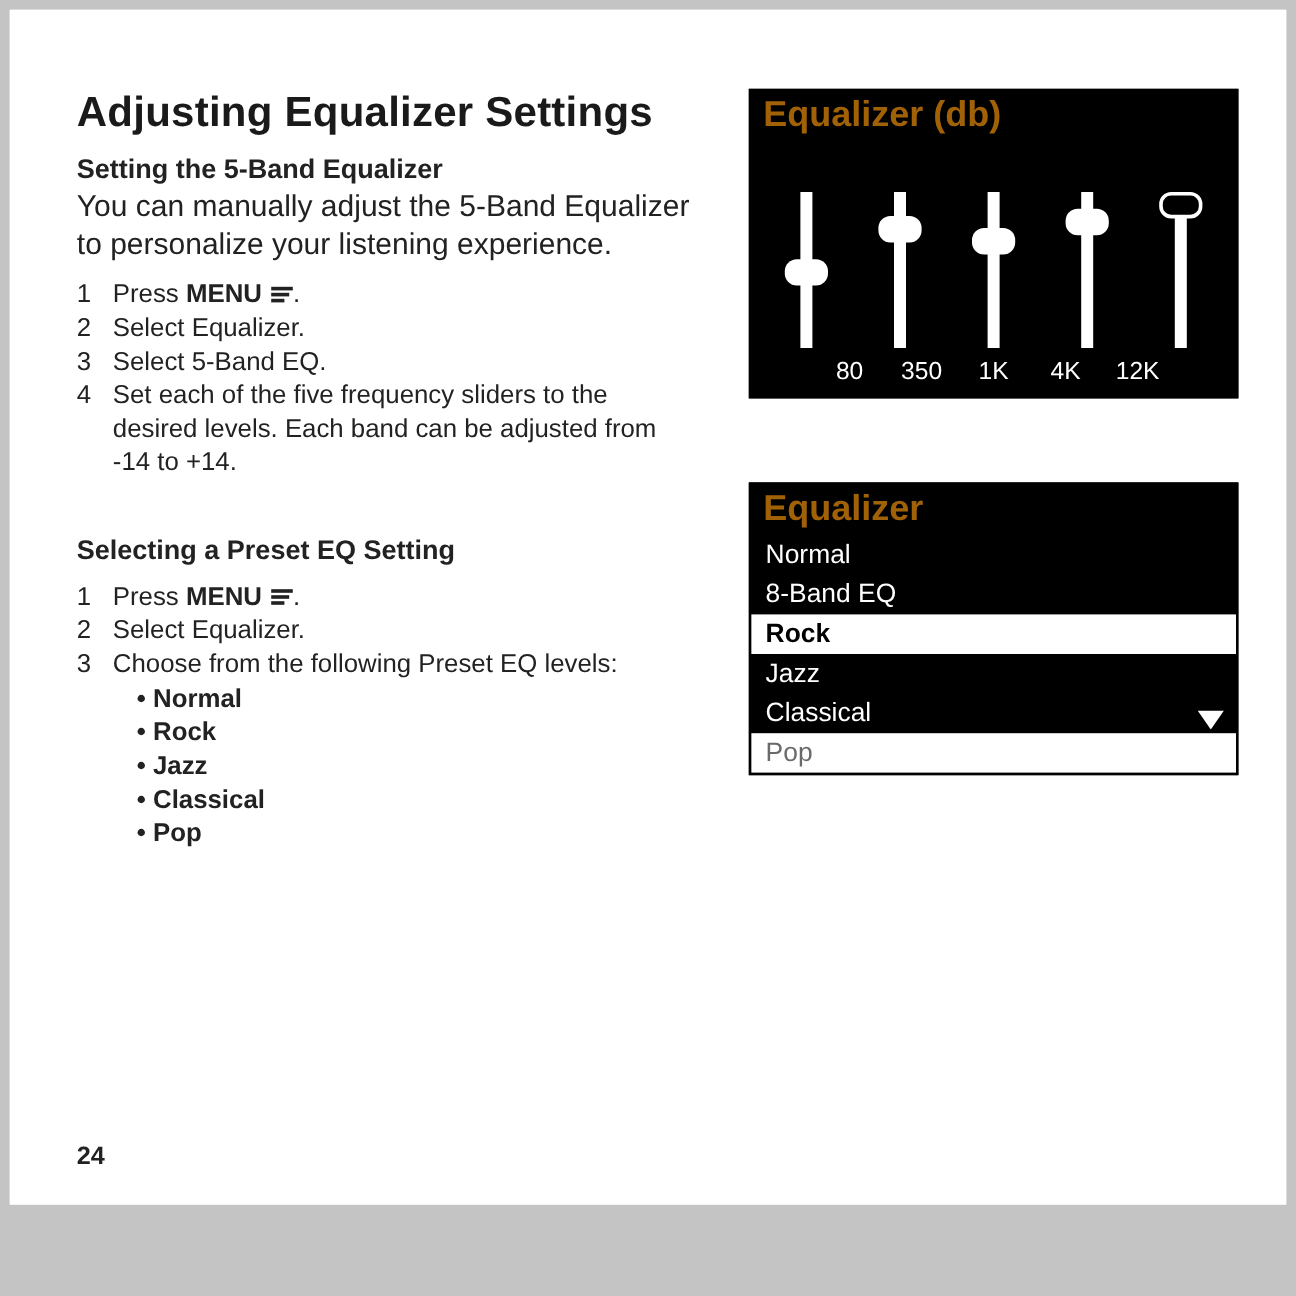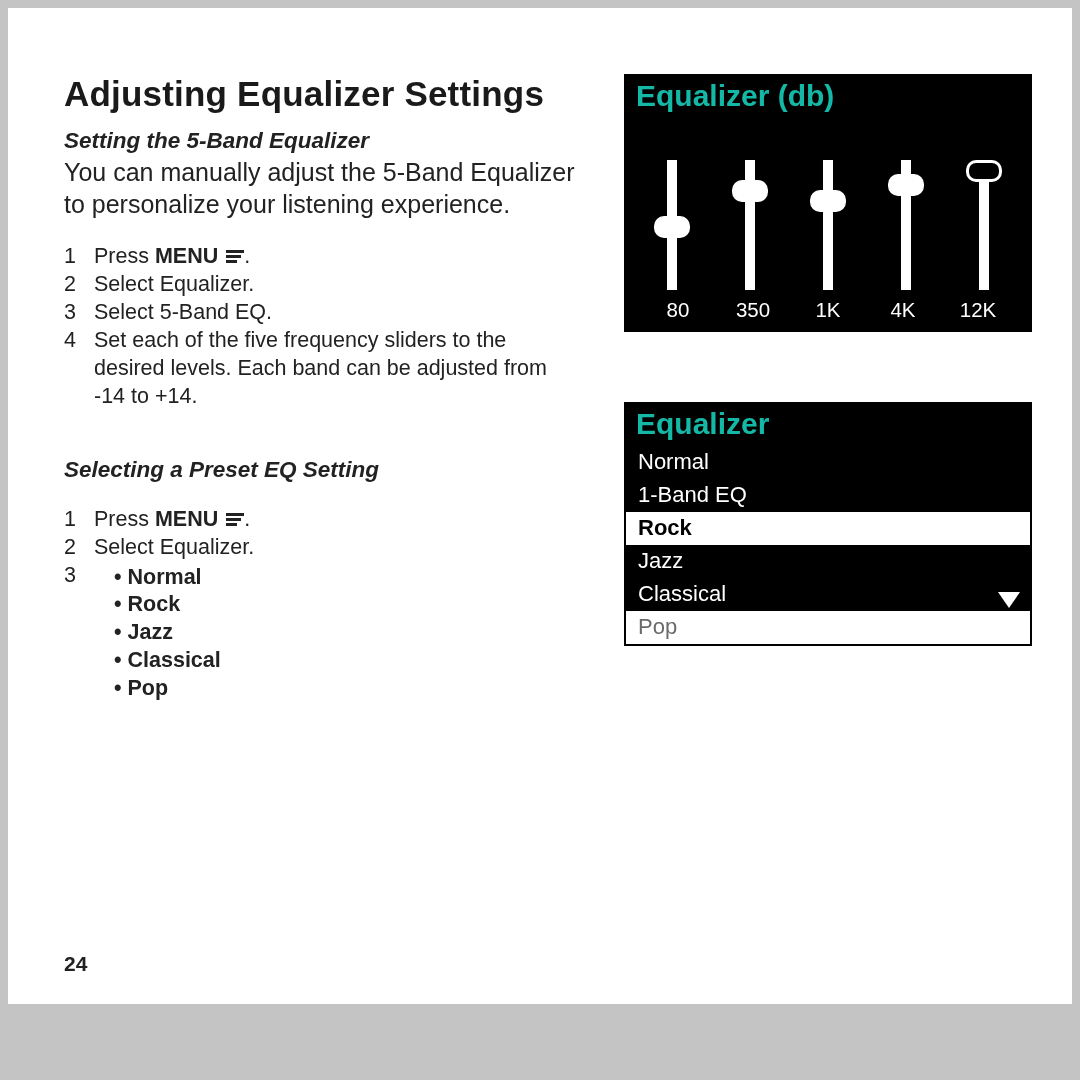--- a/index.html
+++ b/index.html
@@ -8,47 +8,47 @@
     position: absolute;
     left: 8px; top: 8px;
     width: 1064px; height: 996px;
     background: #fff;
     padding: 66px 40px 40px 56px;
   }
   .cols { display: flex; gap: 44px; }
   .col-left { flex: 1.15; color: #222; }
   .col-right { flex: 0.85; }
   h1.title { font-size: 35px; font-weight: 600; color: #1a1a1a; margin-bottom: 14px; letter-spacing: 0.2px; }
-  h2.subhead { font-size: 22.5px; font-weight: 600; color: #222; margin-bottom: 2px; font-style: italic; }
+  h2.subhead { font-size: 22.5px; font-weight: 600; color: #222; margin-bottom: 2px; }
   p.body { font-size: 25px; font-weight: 300; line-height: 1.28; color: #222; max-width: 520px; }
-  ol.steps { list-style: none; counter-reset: step; margin-top: 23px; }
+  ol.steps { list-style: none; counter-reset: step; margin-top: 12px; }
   ol.steps > li { counter-increment: step; display: flex; font-size: 21.5px; font-weight: 300; line-height: 1.3; }
   ol.steps > li::before { content: counter(step); width: 30px; flex: 0 0 30px; }
   ol.steps > li .step-body { flex: 1; max-width: 480px; }
   .strong { font-weight: 700; }
   .menu-icon { display: inline-block; vertical-align: -2px; margin-left: 2px; width: 18px; }
   .menu-icon span { display: block; height: 3px; background: #222; margin: 2px 0; }
   .menu-icon span:nth-child(2) { width: 80%; }
   .menu-icon span:nth-child(3) { width: 60%; }
   ul.bullets { list-style: none; padding-left: 20px; margin-top: 2px; }
   ul.bullets li { font-size: 21.5px; font-weight: 700; line-height: 1.3; }
   ul.bullets li::before { content: "• "; }
   .section2 { margin-top: 46px; }
   .page-num { position: absolute; left: 56px; bottom: 28px; font-size: 21px; font-weight: 700; color: #222; }
 
   
   .screen { width: 408px; border: 2px solid #000; background: #000; margin-bottom: 70px; overflow: hidden; }
-  .screen-header { background: #000; color: #14b8a6; font-size: 30px; font-weight: 600; padding: 3px 10px 5px; }
+  .screen-header { background: #000; color: #a16207; font-size: 30px; font-weight: 600; padding: 3px 10px 5px; }
   .eq-body { background: #000; padding: 14px 16px 8px; }
   .sliders { display: flex; justify-content: space-between; align-items: flex-end; height: 158px; }
   .slider-col { display: flex; flex-direction: column; align-items: center; width: 60px; }
   .track-wrap { position: relative; width: 10px; height: 130px; background: #fff; }
   .knob { position: absolute; left: 50%; transform: translateX(-50%); width: 36px; height: 22px; background: #fff; border-radius: 10px; }
   .knob.hollow { background: #000; border: 3px solid #fff; }
-  .freq-labels { display: flex; justify-content: space-between; padding: 0 6px; margin-top: 8px; }
+  .freq-labels { display: flex; justify-content: center; padding: 0 6px; margin-top: 8px; }
   .freq-labels span { color: #fff; font-size: 20.5px; font-weight: 400; width: 60px; text-align: center; }
 
   .menu-body { position: relative; }
   .menu-item { font-size: 22px; font-weight: 300; padding: 3px 12px 4px; background: #000; color: #fff; }
   .menu-item.selected { background: #fff; color: #000; font-weight: 700; }
   .menu-item.outside { background: #fff; color: #6a6a6a; }
   .scroll-arrow { position: absolute; right: 10px; bottom: 36px; color: #fff; font-size: 20px; }
   .scroll-arrow svg { display:block; }
 </style>
 </head>
@@ -86,20 +86,21 @@
               <div class="step-body">
             <span>Press </span><span class="strong">MENU</span>
             <span class="menu-icon"><span></span><span></span><span></span></span><span>.</span>
           </div>
             </li>
           <li>
               <div class="step-body">Select Equalizer.</div>
             </li>
           <li>
               <div class="step-body">
+            <span>Choose from the following Preset EQ levels:</span>
             <ul class="bullets">
               <li>Normal</li>
               <li>Rock</li>
               <li>Jazz</li>
               <li>Classical</li>
               <li>Pop</li>
             </ul>
           </div>
             </li>
         </ol>
@@ -145,21 +146,21 @@
               <span>4K</span>
               <span>12K</span>
             </div>
         </div>
       </div>
 
       <div class="screen" style="background:#000; padding-bottom:0;">
         <div class="screen-header">Equalizer</div>
         <div class="menu-body" id="menu-body">
         <div class="menu-item ">Normal</div>
-            <div class="menu-item ">1-Band EQ</div>
+            <div class="menu-item ">8-Band EQ</div>
             <div class="menu-item selected">Rock</div>
             <div class="menu-item ">Jazz</div>
             <div class="menu-item ">Classical</div>
             <div class="scroll-arrow">
               <svg width="22" height="16" viewBox="0 0 22 16">
                 <polygon points="0,0 22,0 11,16" fill="#fff"></polygon>
               </svg>
             </div>
             <div class="menu-item outside">Pop</div>
           </div>

